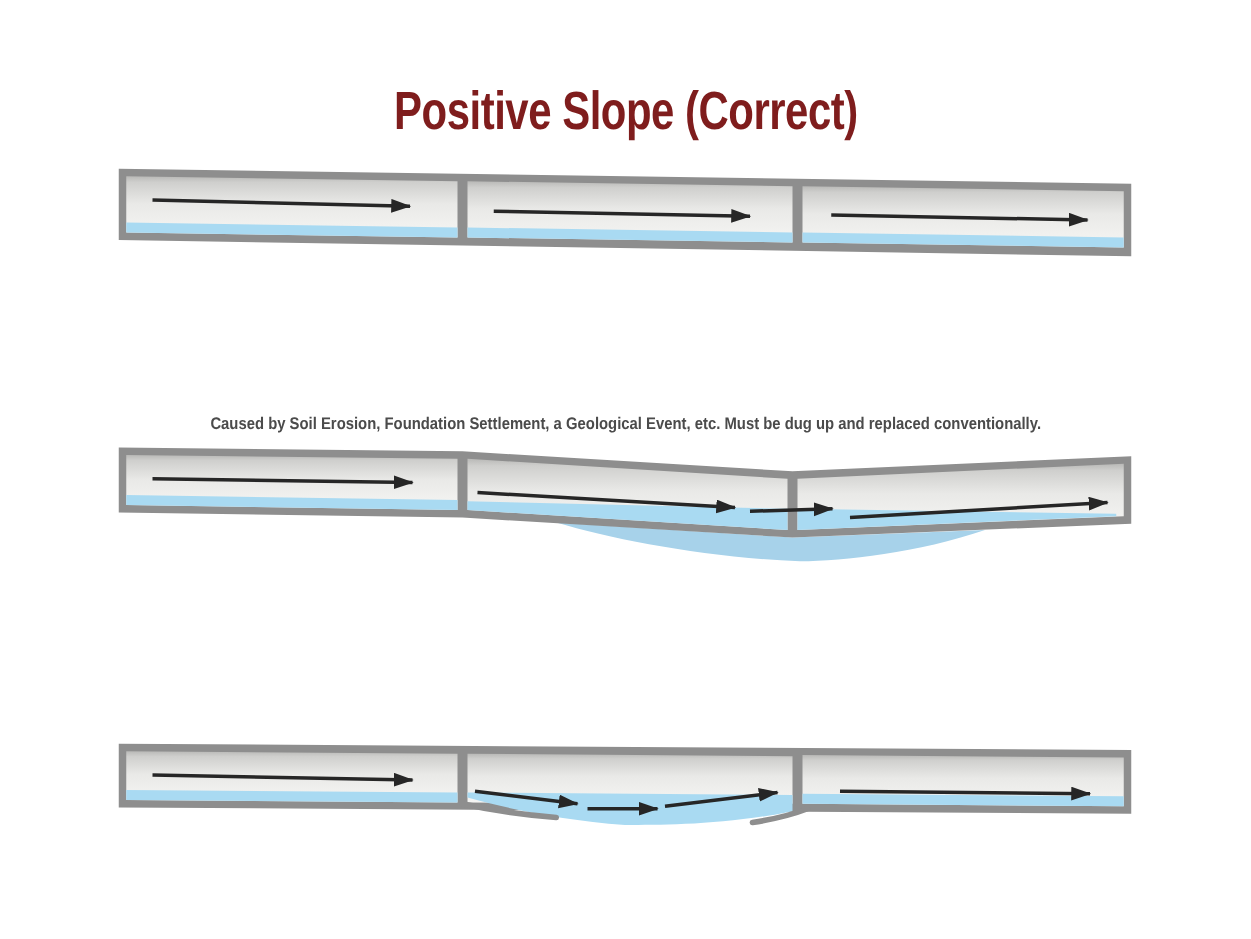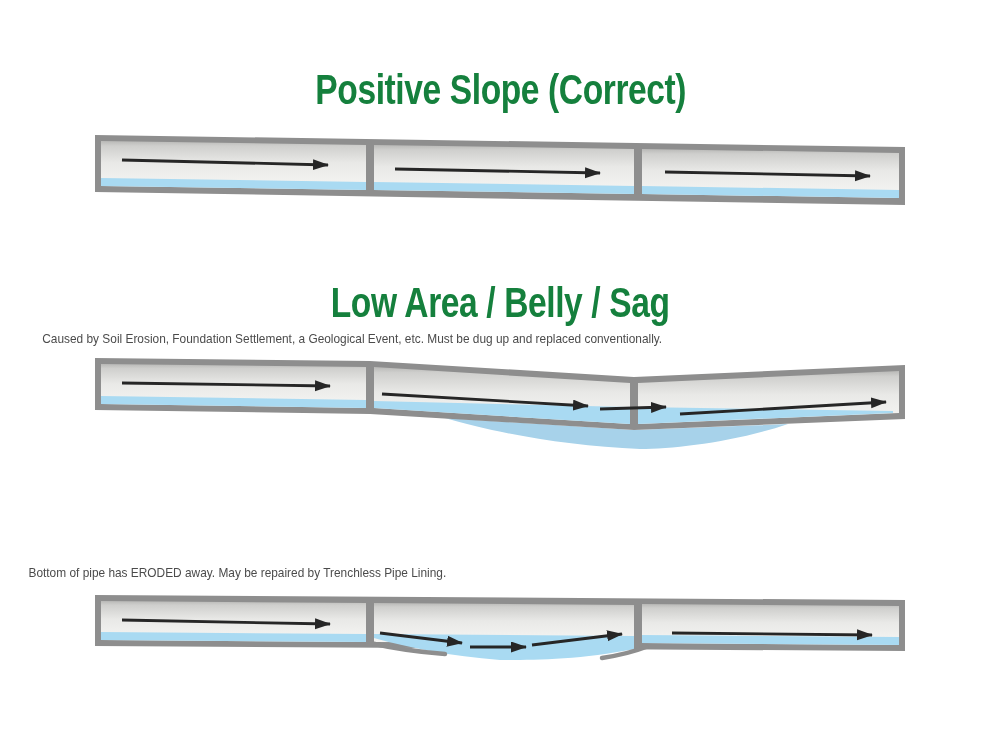--- a/index.html
+++ b/index.html
@@ -2,29 +2,29 @@
 <html><head>
 <meta charset="utf-8">
 <style>
   html,body{margin:0;padding:0;background:#ffffff;}
   .stage{
     position:relative;width:1001px;height:751px;background:#ffffff;
     font-family:"Liberation Sans","DejaVu Sans",sans-serif;overflow:hidden;
   }
   .section-title{
     position:absolute;left:0;width:100%;text-align:center;margin:0;
-    font-weight:bold;color:#15803d;font-size:43px;line-height:1.0;
+    font-weight:bold;color:#7f1d1d;font-size:43px;line-height:1.0;
     white-space:nowrap;
   }
   .section-title .condense{
     display:inline-block;transform:scaleX(0.78);letter-spacing:-0.5px;
   }
   .section-subtitle{
-    position:absolute;left:0;width:100%;text-align:left;margin:0;
-    font-weight:normal;color:#4b4b4b;font-size:13.5px;line-height:1.1;
+    position:absolute;left:0;width:100%;text-align:center;margin:0;
+    font-weight:bold;color:#4b4b4b;font-size:13.5px;line-height:1.1;
     white-space:nowrap;
   }
   .section-subtitle .condense{
     display:inline-block;transform:scaleX(0.88);letter-spacing:0;
   }
   .t1{top:68px;} .t2{top:281px;} .t3{top:520px;}
   .s2{top:332px;} .s3{top:566px;}
   svg.pipe{position:absolute;left:0;}
   .svgA{top:130px;} .svgB{top:352px;} .svgC{top:586px;}
   .casing{fill:#8e8e8e;stroke:none;}
@@ -56,21 +56,20 @@
     <polygon fill="url(#gradA)" points="374,15 634,19 634,64 374,60"></polygon>
     <polygon fill="url(#gradA)" points="642,19 899,23 899,68 642,64"></polygon>
     <polygon points="101,48 366,52 366,60 101,56" fill="#a9daf2"></polygon>
     <polygon points="374,52 634,56 634,64 374,60" fill="#a9daf2"></polygon>
     <polygon points="642,56 899,60 899,68 642,64" fill="#a9daf2"></polygon>
     <line class="arrow-line" x1="122" y1="30" x2="328" y2="35" marker-end="url(#ahA)"></line>
     <line class="arrow-line" x1="395" y1="39" x2="600" y2="43" marker-end="url(#ahA)"></line>
     <line class="arrow-line" x1="665" y1="42" x2="870" y2="46" marker-end="url(#ahA)"></line>
   </svg>
 
-  <h1 class="section-title t2"><span class="condense">Low Area / Belly / Sag</span></h1>
   <p class="section-subtitle s2"><span class="condense">Caused by Soil Erosion, Foundation Settlement, a Geological Event, etc. Must be dug up and replaced conventionally.</span></p>
 
   <svg class="pipe svgB" width="1001" height="112" viewBox="0 0 1001 112">
     <defs>
       <linearGradient id="gradB" x1="0" y1="0" x2="0" y2="1">
         <stop offset="0%" stop-color="#b9b9b7"></stop>
           <stop offset="10%" stop-color="#cfcfcd"></stop>
         <stop offset="45%" stop-color="#e9e9e7"></stop>
           <stop offset="100%" stop-color="#f6f6f4"></stop>
       </linearGradient>
@@ -85,21 +84,20 @@
     <polygon fill="url(#gradB)" points="638,31 899,19 899,61 638,72"></polygon>
     <polygon points="101,44 366,48 366,56 101,52" fill="#a9daf2"></polygon>
     <polygon points="374,49 630,55 630,72 374,56" fill="#a9daf2"></polygon>
     <polygon points="638,55 893,59 893,61 638,72" fill="#a9daf2"></polygon>
     <line class="arrow-line" x1="122" y1="31" x2="330" y2="34" marker-end="url(#ahB)"></line>
     <line class="arrow-line" x1="382" y1="42" x2="588" y2="54" marker-end="url(#ahB)"></line>
     <line class="arrow-line" x1="600" y1="57" x2="666" y2="55" marker-end="url(#ahB)"></line>
     <line class="arrow-line" x1="680" y1="62" x2="886" y2="50" marker-end="url(#ahB)"></line>
   </svg>
 
-  <p class="section-subtitle s3"><span class="condense">Bottom of pipe has ERODED away. May be repaired by Trenchless Pipe Lining.</span></p>
 
   <svg class="pipe svgC" width="1001" height="95" viewBox="0 0 1001 95">
     <defs>
       <linearGradient id="gradC" x1="0" y1="0" x2="0" y2="1">
         <stop offset="0%" stop-color="#b9b9b7"></stop>
           <stop offset="10%" stop-color="#cfcfcd"></stop>
         <stop offset="45%" stop-color="#e9e9e7"></stop>
           <stop offset="100%" stop-color="#f6f6f4"></stop>
       </linearGradient>
       <marker id="ahC" markerWidth="17" markerHeight="12" refX="15" refY="5.5" orient="auto" markerUnits="userSpaceOnUse">

